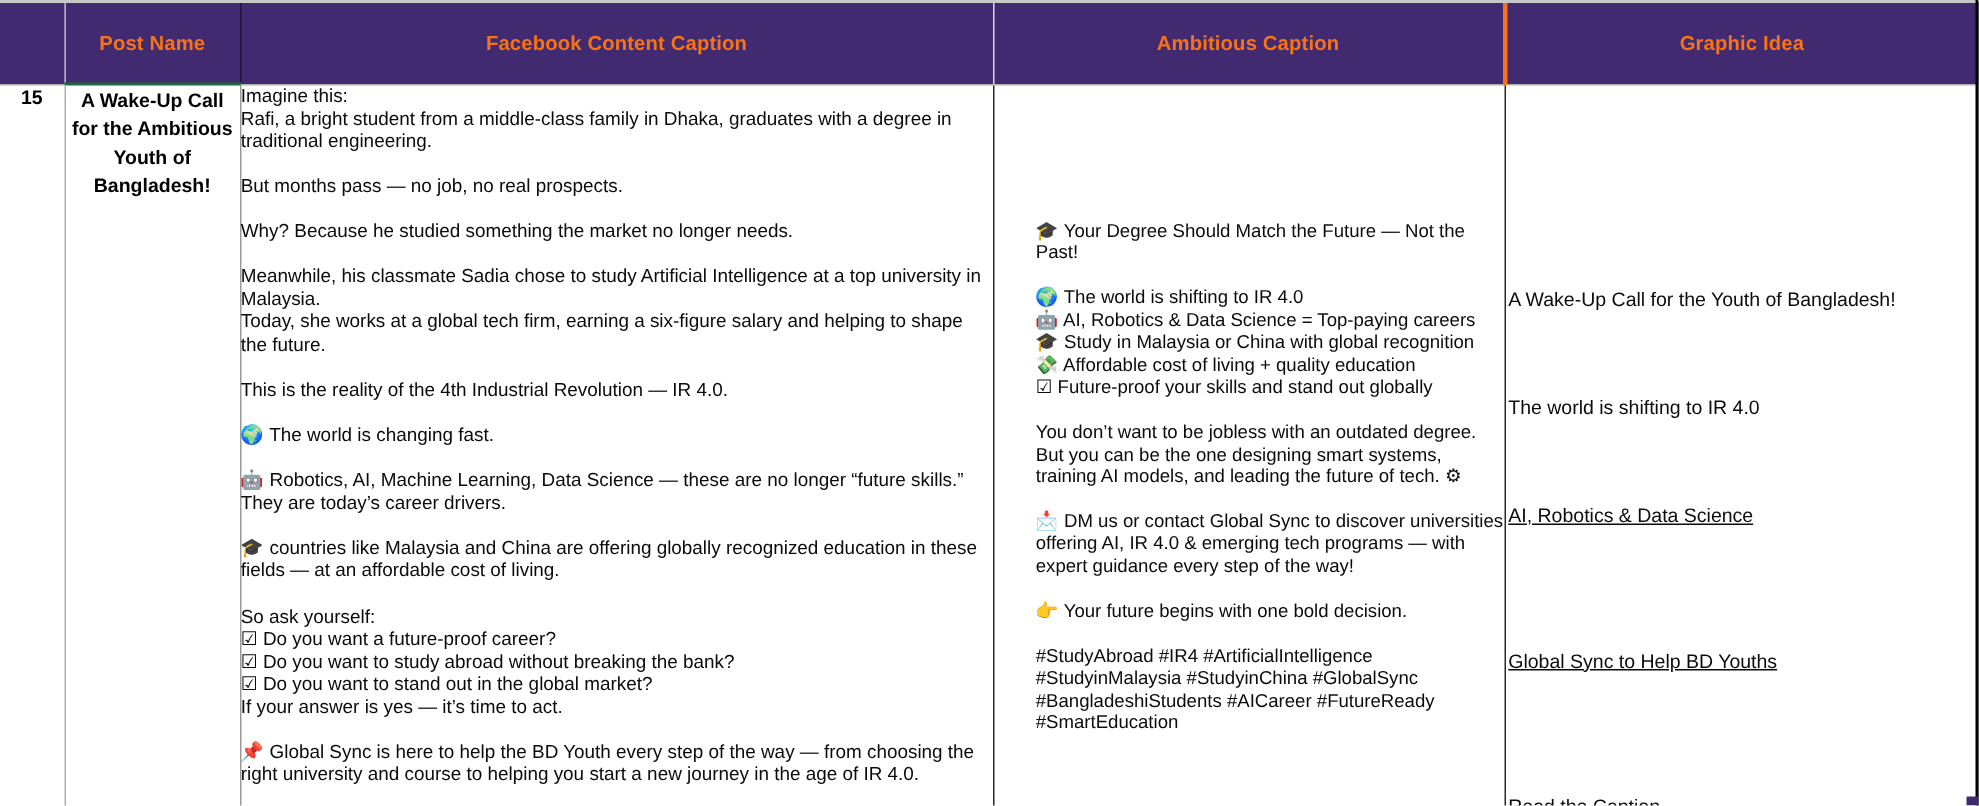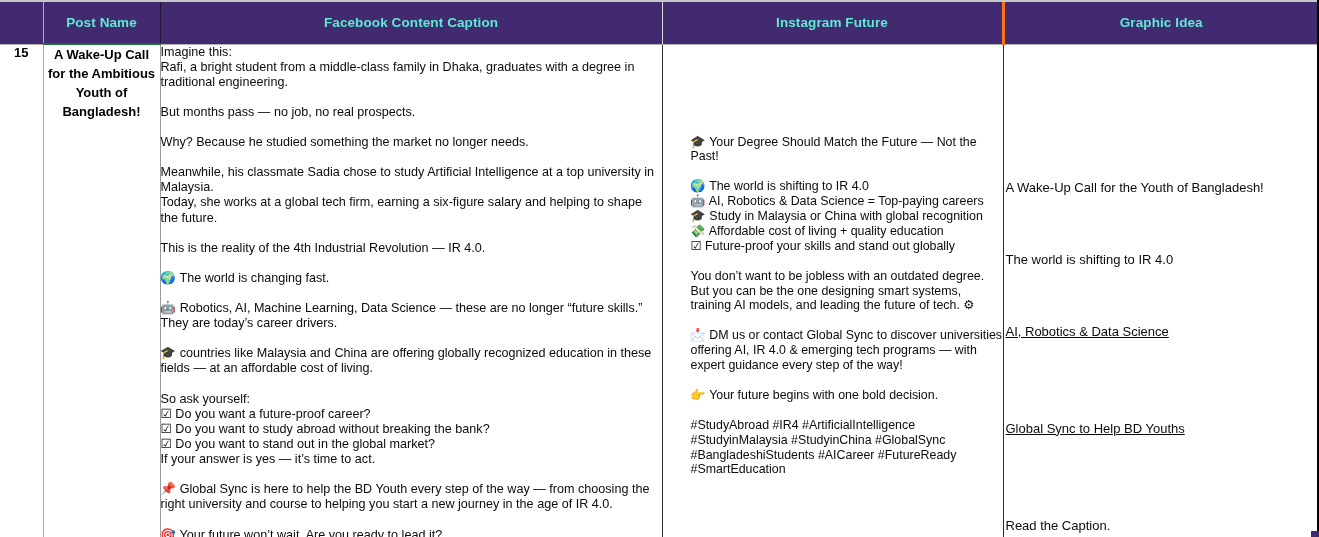--- a/index.html
+++ b/index.html
@@ -24,26 +24,26 @@
 
   table.grid {
     border-collapse: collapse;
     table-layout: fixed;
     width: 1319px;
   }
 
   
   tr.header-row th {
     background: #412a70;
-    color: #5eead4;
+    color: #f97316;
     font-size: 13.5px;
     font-weight: bold;
     text-align: center;
     vertical-align: middle;
-    height: 43px;
+    height: 55px;
     padding: 0 4px;
     box-sizing: border-box;
     letter-spacing: .1px;
   }
   th.h-index {
     width: 43px;
     border-right: 1px solid #b0b0b0;
     border-bottom: 1px solid #b0b0b0;
   }
   th.h-postname {
@@ -172,21 +172,21 @@
 
 <div class="sheet">
   <div class="top-grey"></div>
 
   <table class="grid">
     <thead>
       <tr class="header-row">
         <th class="h-index"></th>
         <th class="h-postname">Post Name</th>
         <th class="h-fb">Facebook Content Caption</th>
-        <th class="h-ig">Instagram Future</th>
+        <th class="h-ig">Ambitious Caption</th>
         <th class="h-gfx">Graphic Idea</th>
       </tr>
     </thead>
     <tbody>
       <tr class="data-row">
         <td class="c-index">15</td>
 
         <td class="c-postname">A Wake-Up Call for the Ambitious Youth of Bangladesh!</td>
 
         <td class="c-fb">

